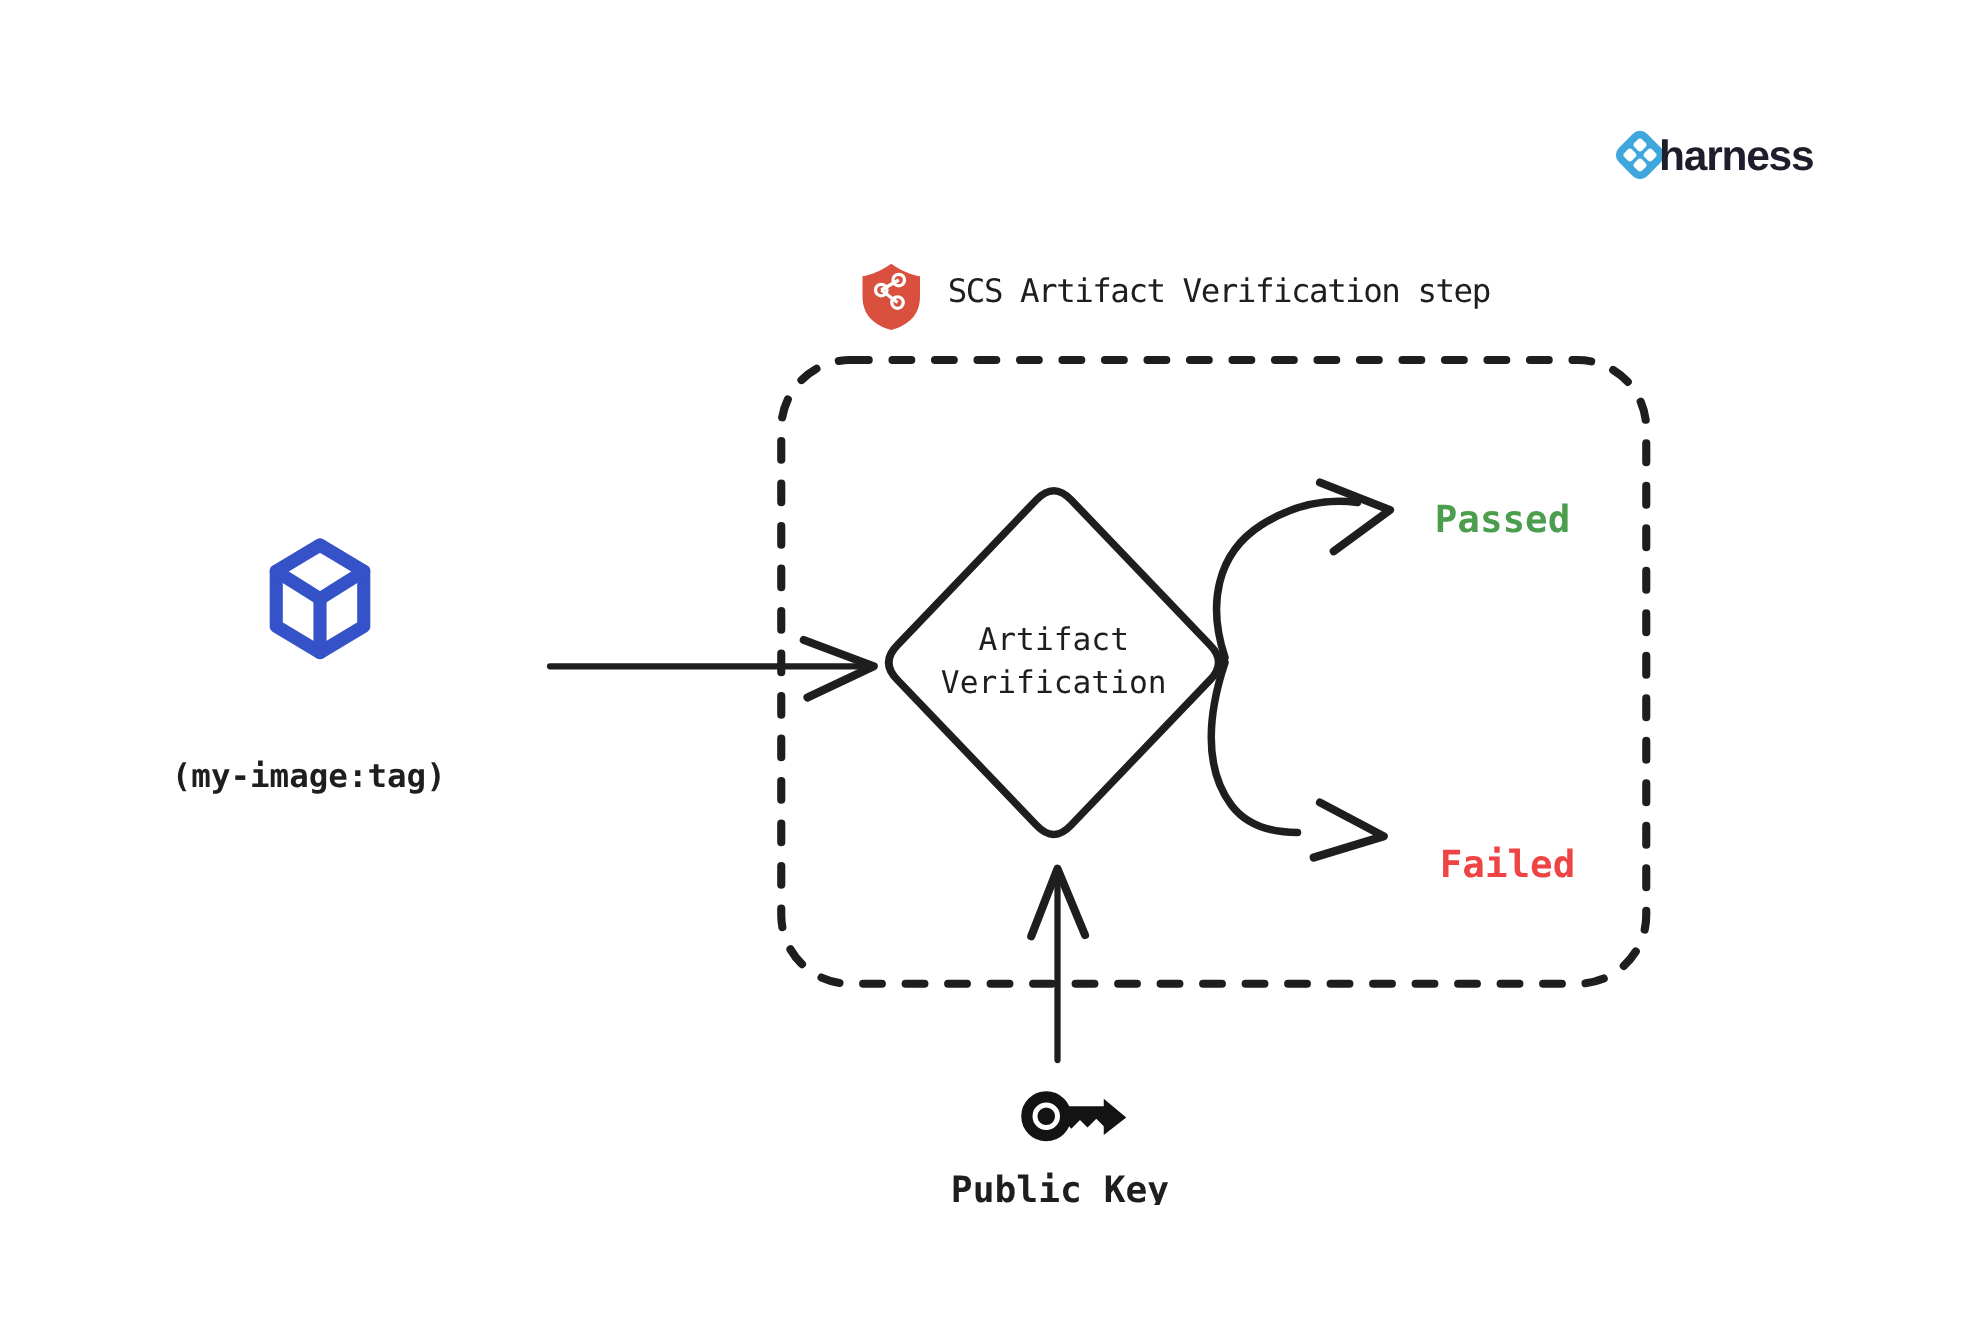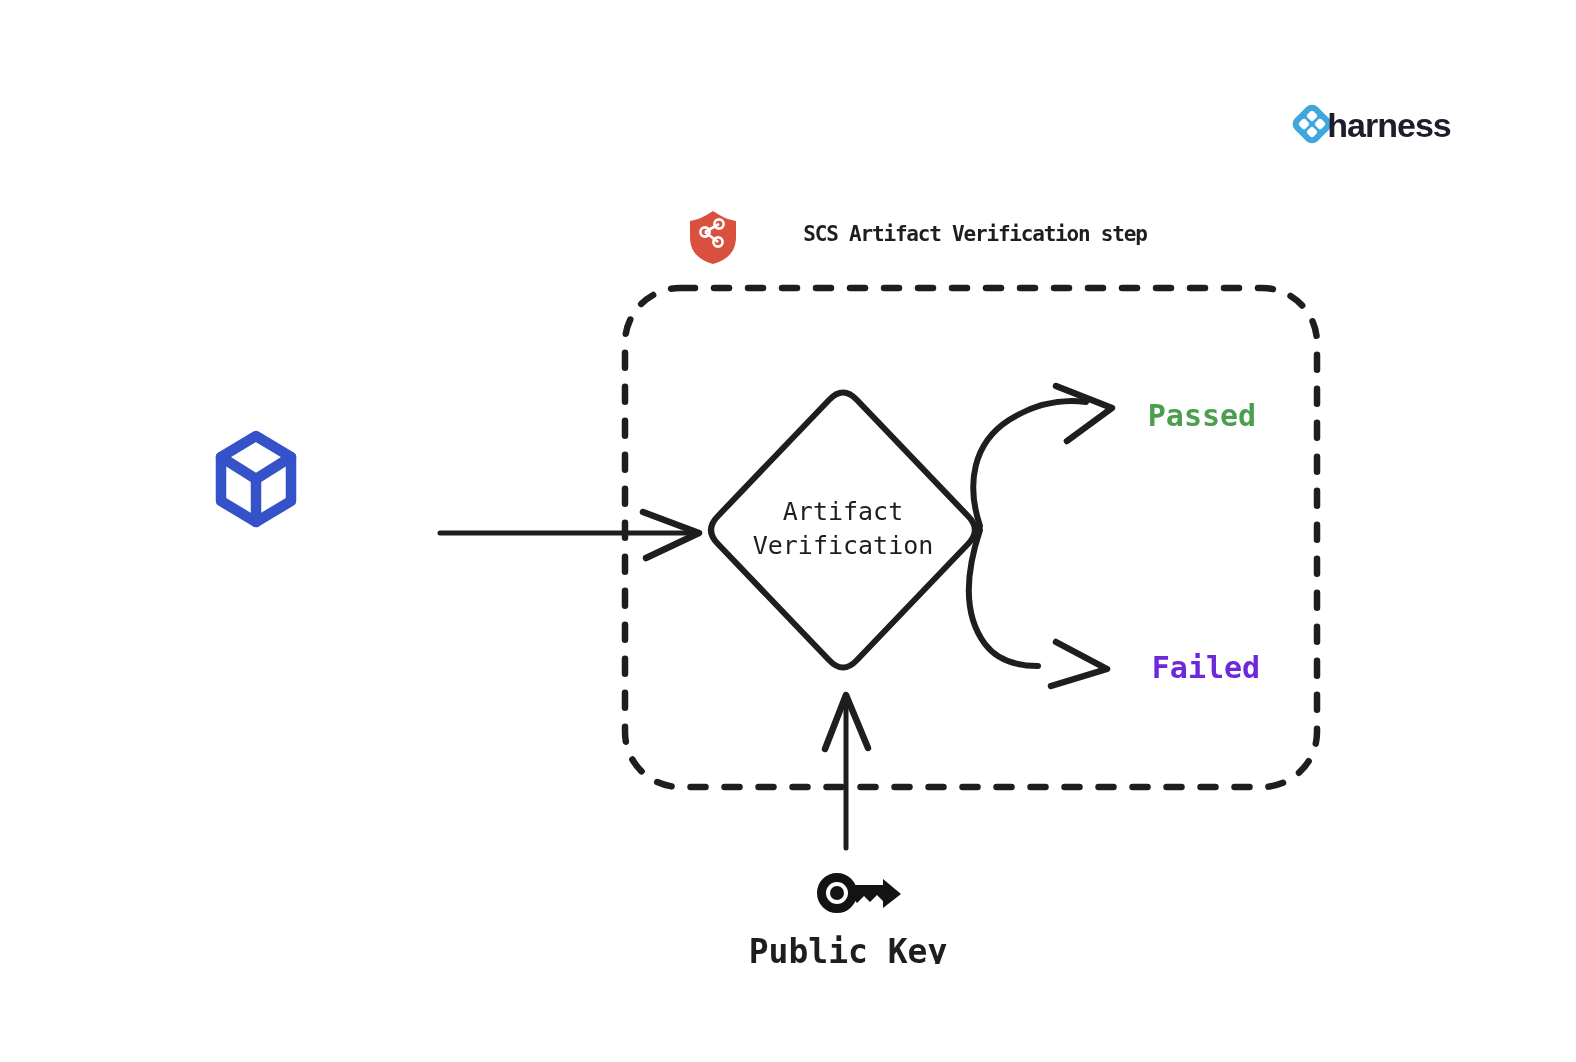--- a/index.html
+++ b/index.html
@@ -12,29 +12,29 @@
     overflow:hidden;
   }
   .layer{position:absolute;left:0;top:0;}
   .label{
     position:absolute;
     transform:translate(-50%,-50%);
     white-space:nowrap;
     text-align:center;
     line-height:1.25;
   }
-  .step-title{font-size:21px;font-weight:bold;letter-spacing:-1.2px;}
+  .step-title{font-size:26px;font-weight:normal;letter-spacing:-1.2px;}
   .registry-label{font-size:34px;font-weight:bold;letter-spacing:-0.3px;}
   .registry-sublabel{font-size:26px;font-weight:bold;}
   .pull-label{font-size:19px;line-height:25px;}
   .decision-label{font-size:25px;line-height:34px;}
   .outcome{font-size:30px;font-weight:bold;}
   .outcome-passed{color:#4A9E4E;}
-  .outcome-failed{color:#6d28d9;}
-  .publickey-label{font-size:33px;font-weight:bold;}
+  .outcome-failed{color:#ef4444;margin-top:24px;}
+  .publickey-label{font-size:29px;font-weight:bold;}
   .brand-label{
     font-family:"Liberation Sans","DejaVu Sans",sans-serif;
     font-size:34px;font-weight:bold;letter-spacing:-1px;color:#1D1D2B;
   }
 </style>
 </head>
 <body>
 
 <div class="canvas">
 
@@ -99,20 +99,21 @@
       <rect x="1302" y="125.4" width="8.6" height="8.6" rx="2.4" fill="#ffffff"></rect>
       <rect x="1313.4" y="125.4" width="8.6" height="8.6" rx="2.4" fill="#ffffff"></rect>
     </g>
   </svg>
 
   <div class="label brand-label" style="left:1389px;top:125px;">harness</div>
 
   <div class="label step-title" style="left:975px;top:234px;">SCS Artifact Verification step</div>
 
 
+  <div class="label registry-sublabel" style="left:247px;top:622px;">(my-image:tag)</div>
 
 
   <div class="label decision-label" style="left:843px;top:529px;">
     <div>Artifact</div>
     <div>Verification</div>
   </div>
 
   <div class="label outcome outcome-passed" style="left:1202px;top:416px;">Passed</div>
 
   <div class="label outcome outcome-failed" style="left:1206px;top:668px;">Failed</div>

